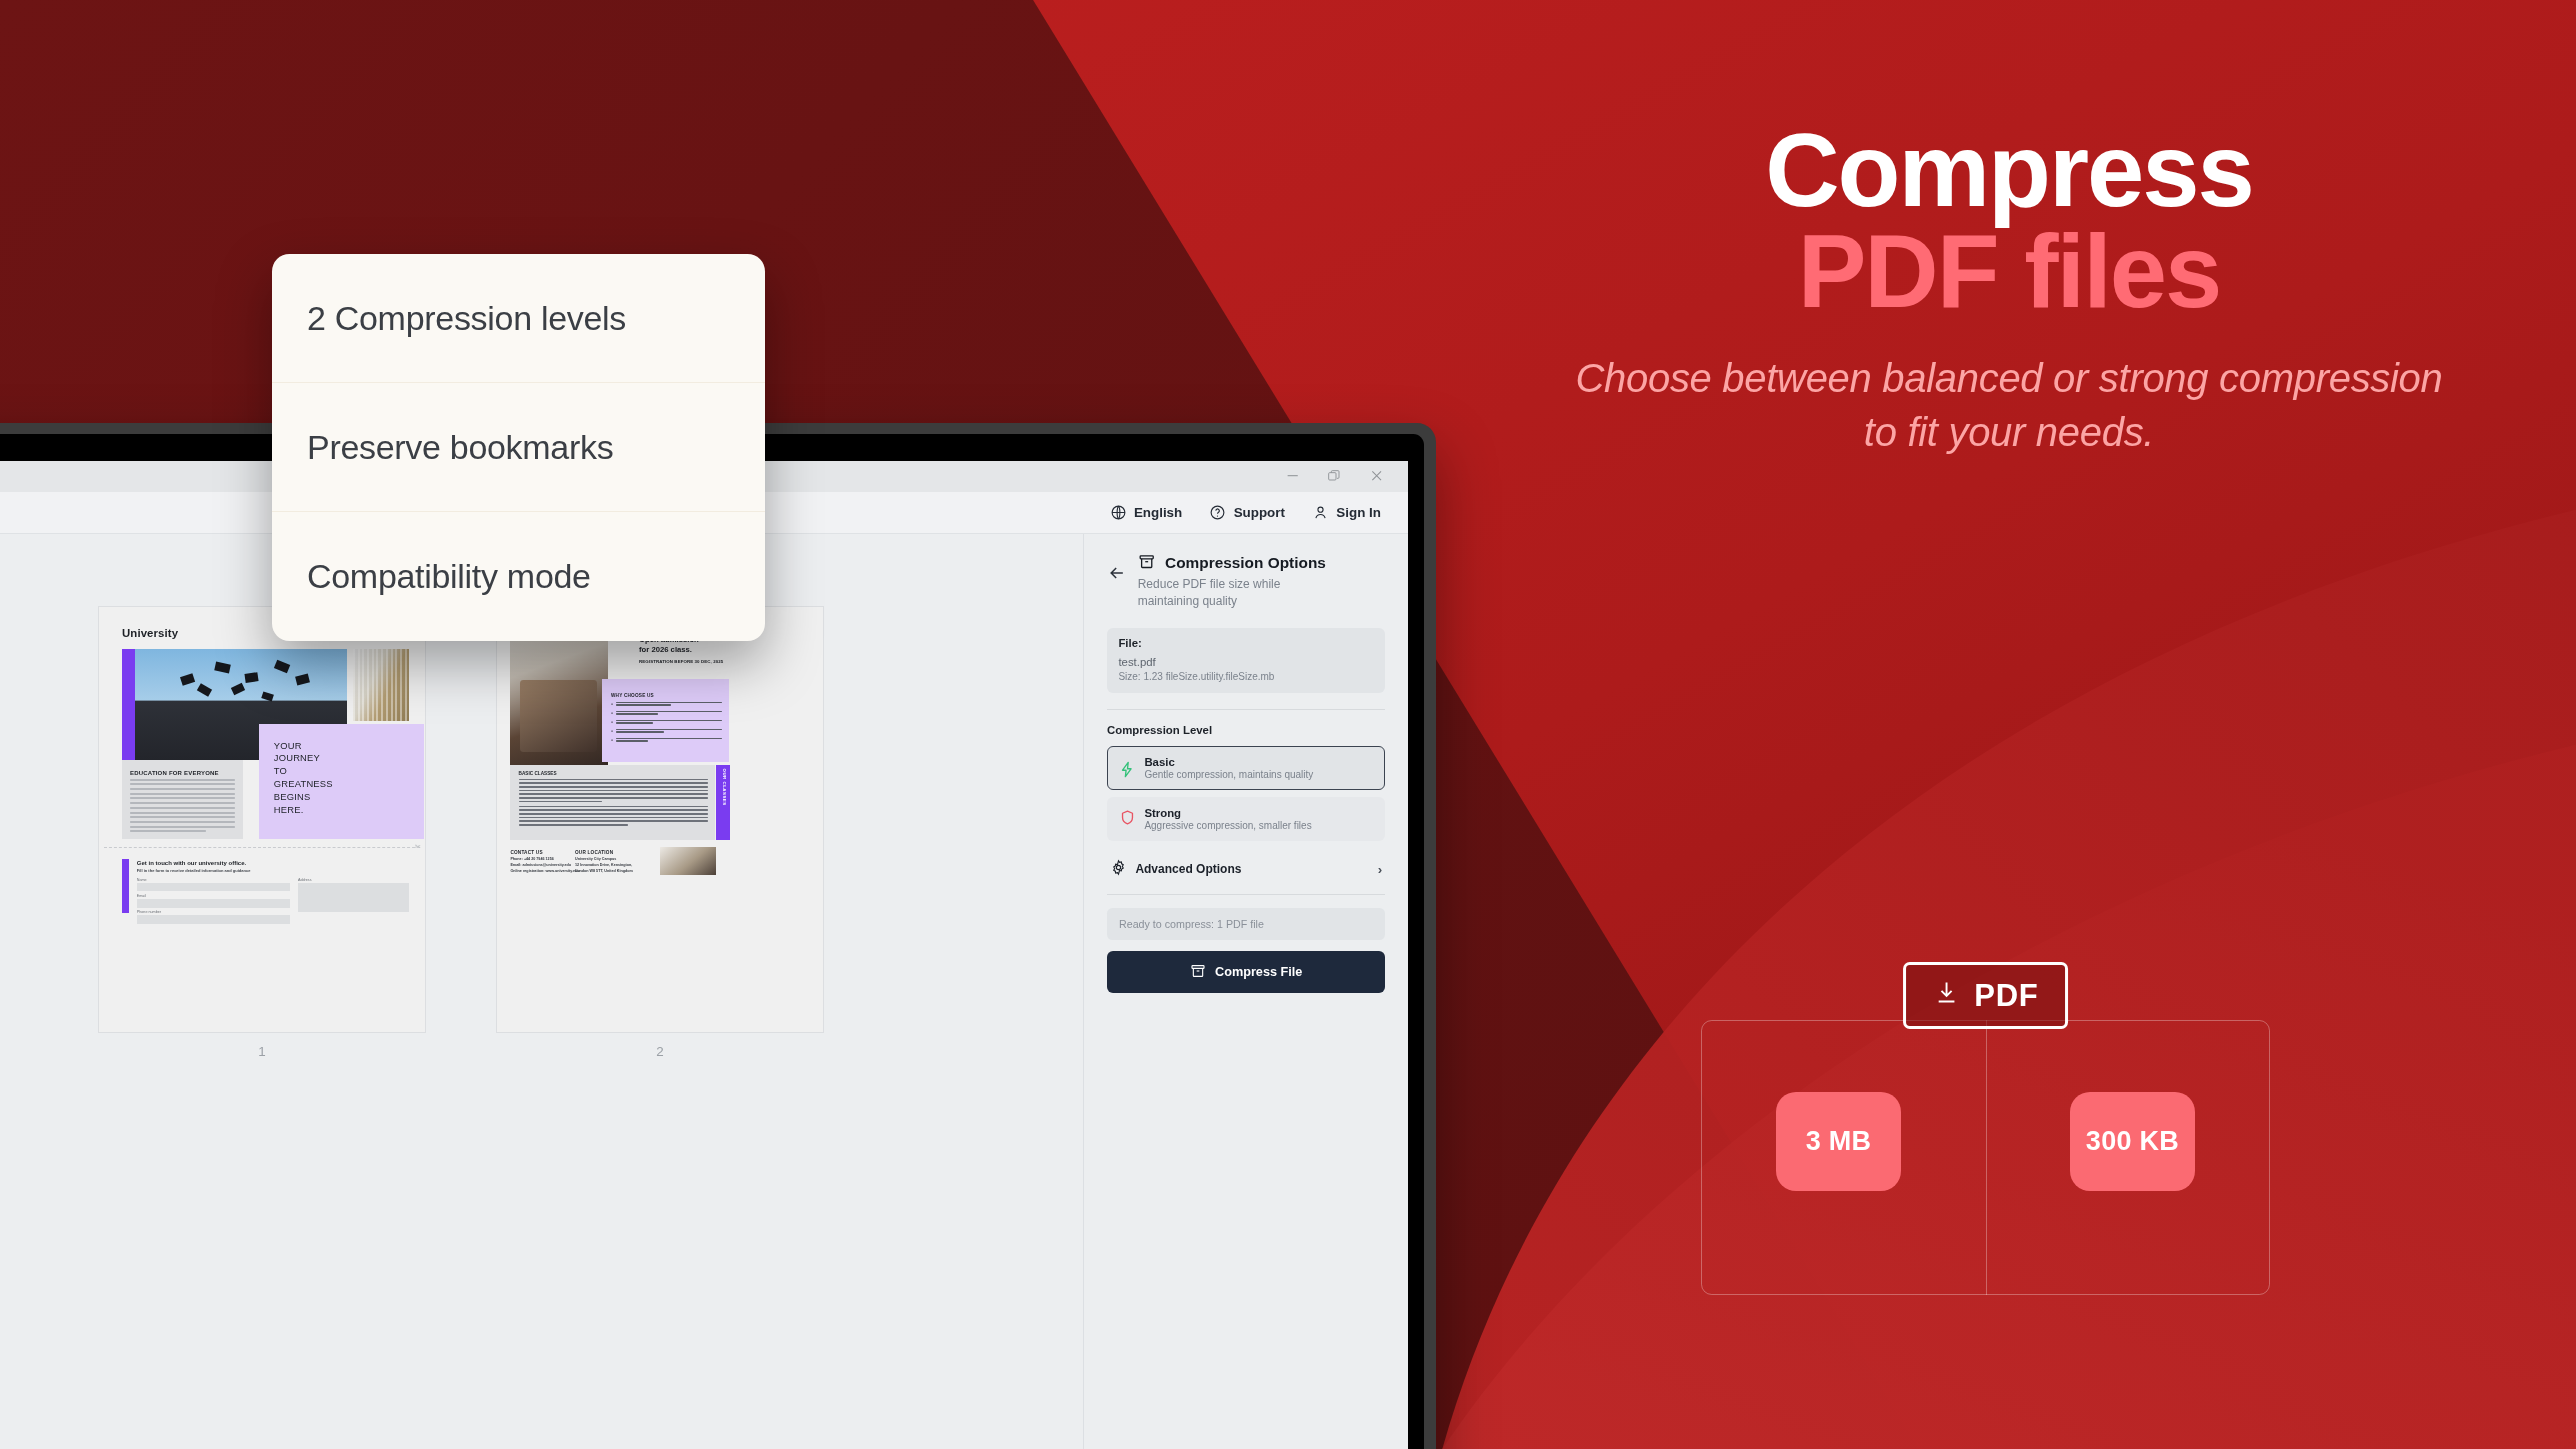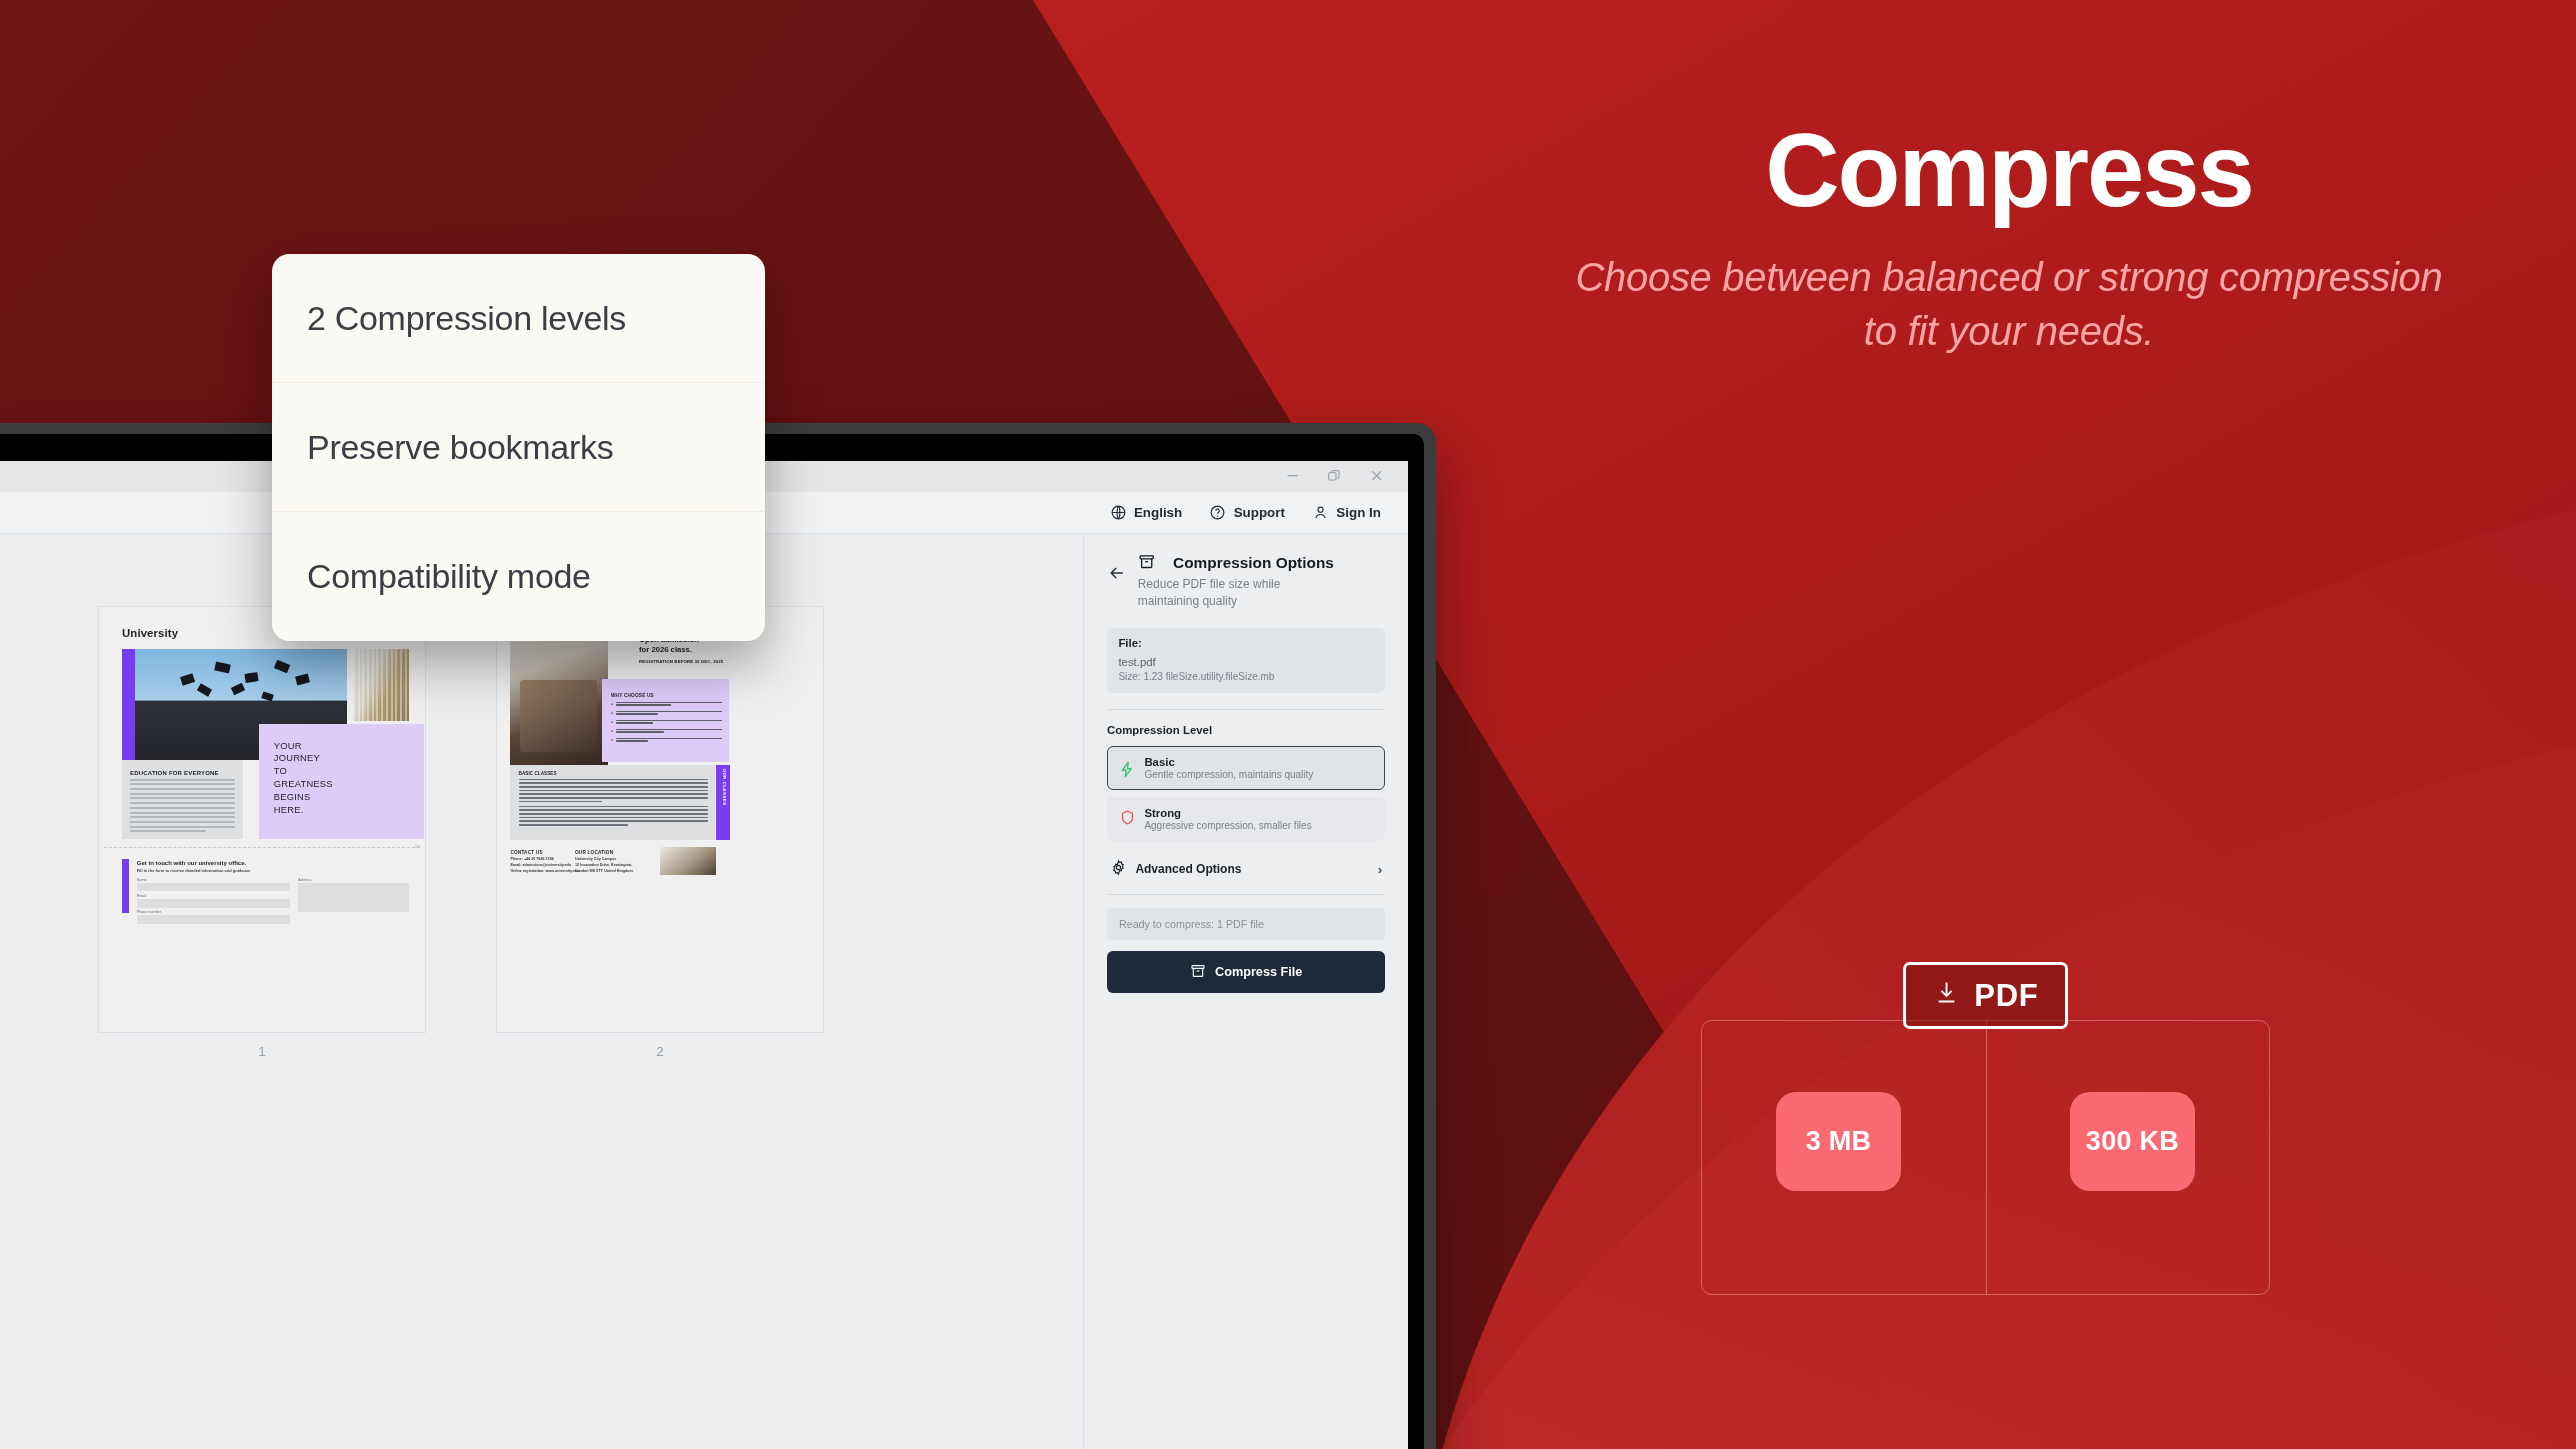--- a/index.html
+++ b/index.html
@@ -140,21 +140,21 @@
   .p2-c3 { position:absolute; left:163px; top:240px; width:56px; height:28px;
       background:linear-gradient(140deg,#ece9e4,#a89a86 55%,#4c4038); }
 
   
   #sidebar {
     width:325px; background:#eceef0; border-left:0.7px solid #dcdfe3;
     padding:19px 23px 0 23px; flex:none;
   }
   .sb-head { display:flex; gap:10.7px; align-items:flex-start; margin-bottom:17.4px; }
   .backbtn { margin-top:10px; color:#2b313a; flex:none; }
-  .sb-title { display:flex; align-items:center; gap:18px;
+  .sb-title { display:flex; align-items:center; gap:10px;
       font-size:15.4px; font-weight:700; color:#161b22; }
   .sb-sub { font-size:12px; color:#7b828c; line-height:1.42; margin-top:2px; max-width:171px; }
   .filebox { background:#e1e4e7; border-radius:6px; padding:9.4px 11.4px 10.7px; }
   .file-lbl { font-size:11.4px; font-weight:700; color:#1d2229; margin-bottom:6.7px; }
   .file-name { font-size:11.4px; color:#5e656f; margin-bottom:3.4px; }
   .file-size { font-size:10px; color:#7b828c; }
   .hr { border-top:0.7px solid #d7dadd; margin:16px 0 14.8px; }
   .sec-lbl { font-size:11.4px; font-weight:700; color:#1d2229; margin-bottom:9.4px; }
   .opt {
     display:flex; align-items:flex-start; gap:8.7px;
@@ -567,20 +567,21 @@
 
 <div id="feature">
   <div class="frow">2 Compression levels</div>
   <div class="frow">Preserve bookmarks</div>
   <div class="frow">Compatibility mode</div>
 </div>
 
 <div id="promo">
   <div class="h1">
     <span>Compress</span><br>
+    <span class="h1b">PDF files</span>
   </div>
   <div class="sub">Choose between balanced or strong compression to fit your needs.</div>
 </div>
 
 <div id="diagram">
   <div class="dframe"></div>
   <div class="dvline"></div>
   <div class="pdfchip">
     <span>
       <svg width="27" height="27" viewBox="0 0 24 24" fill="none" stroke="#fff" stroke-width="1.7">

